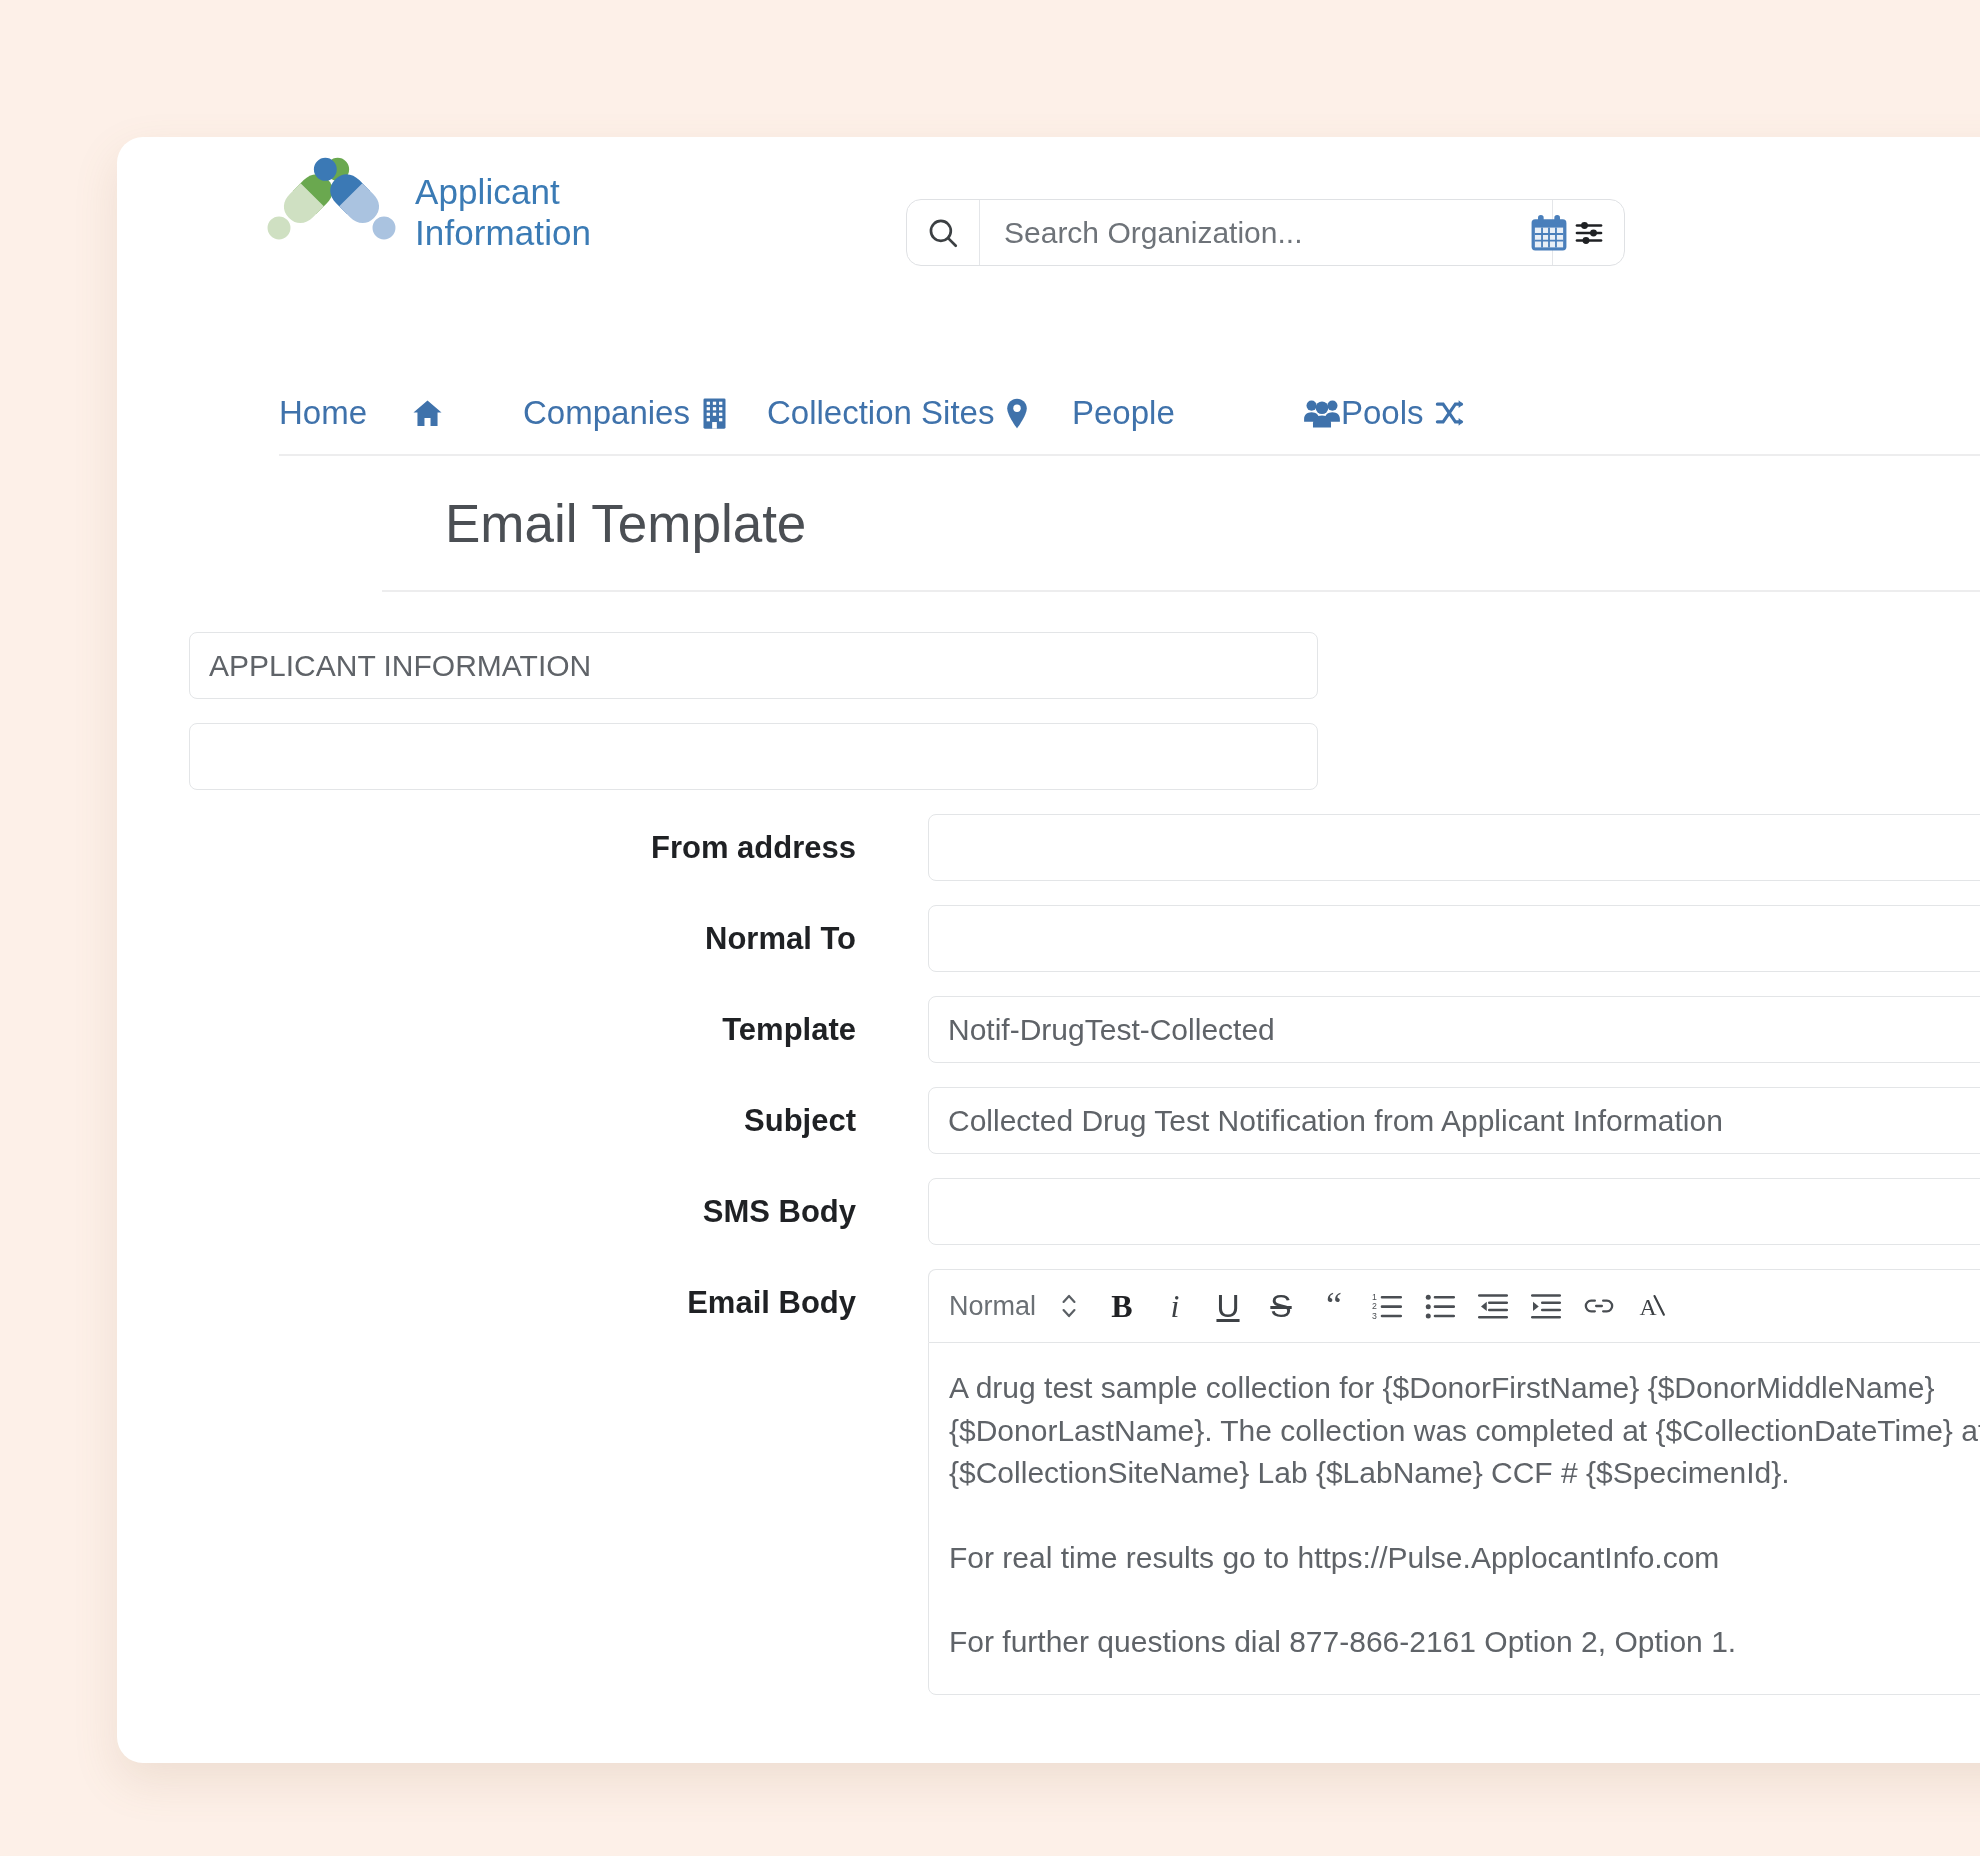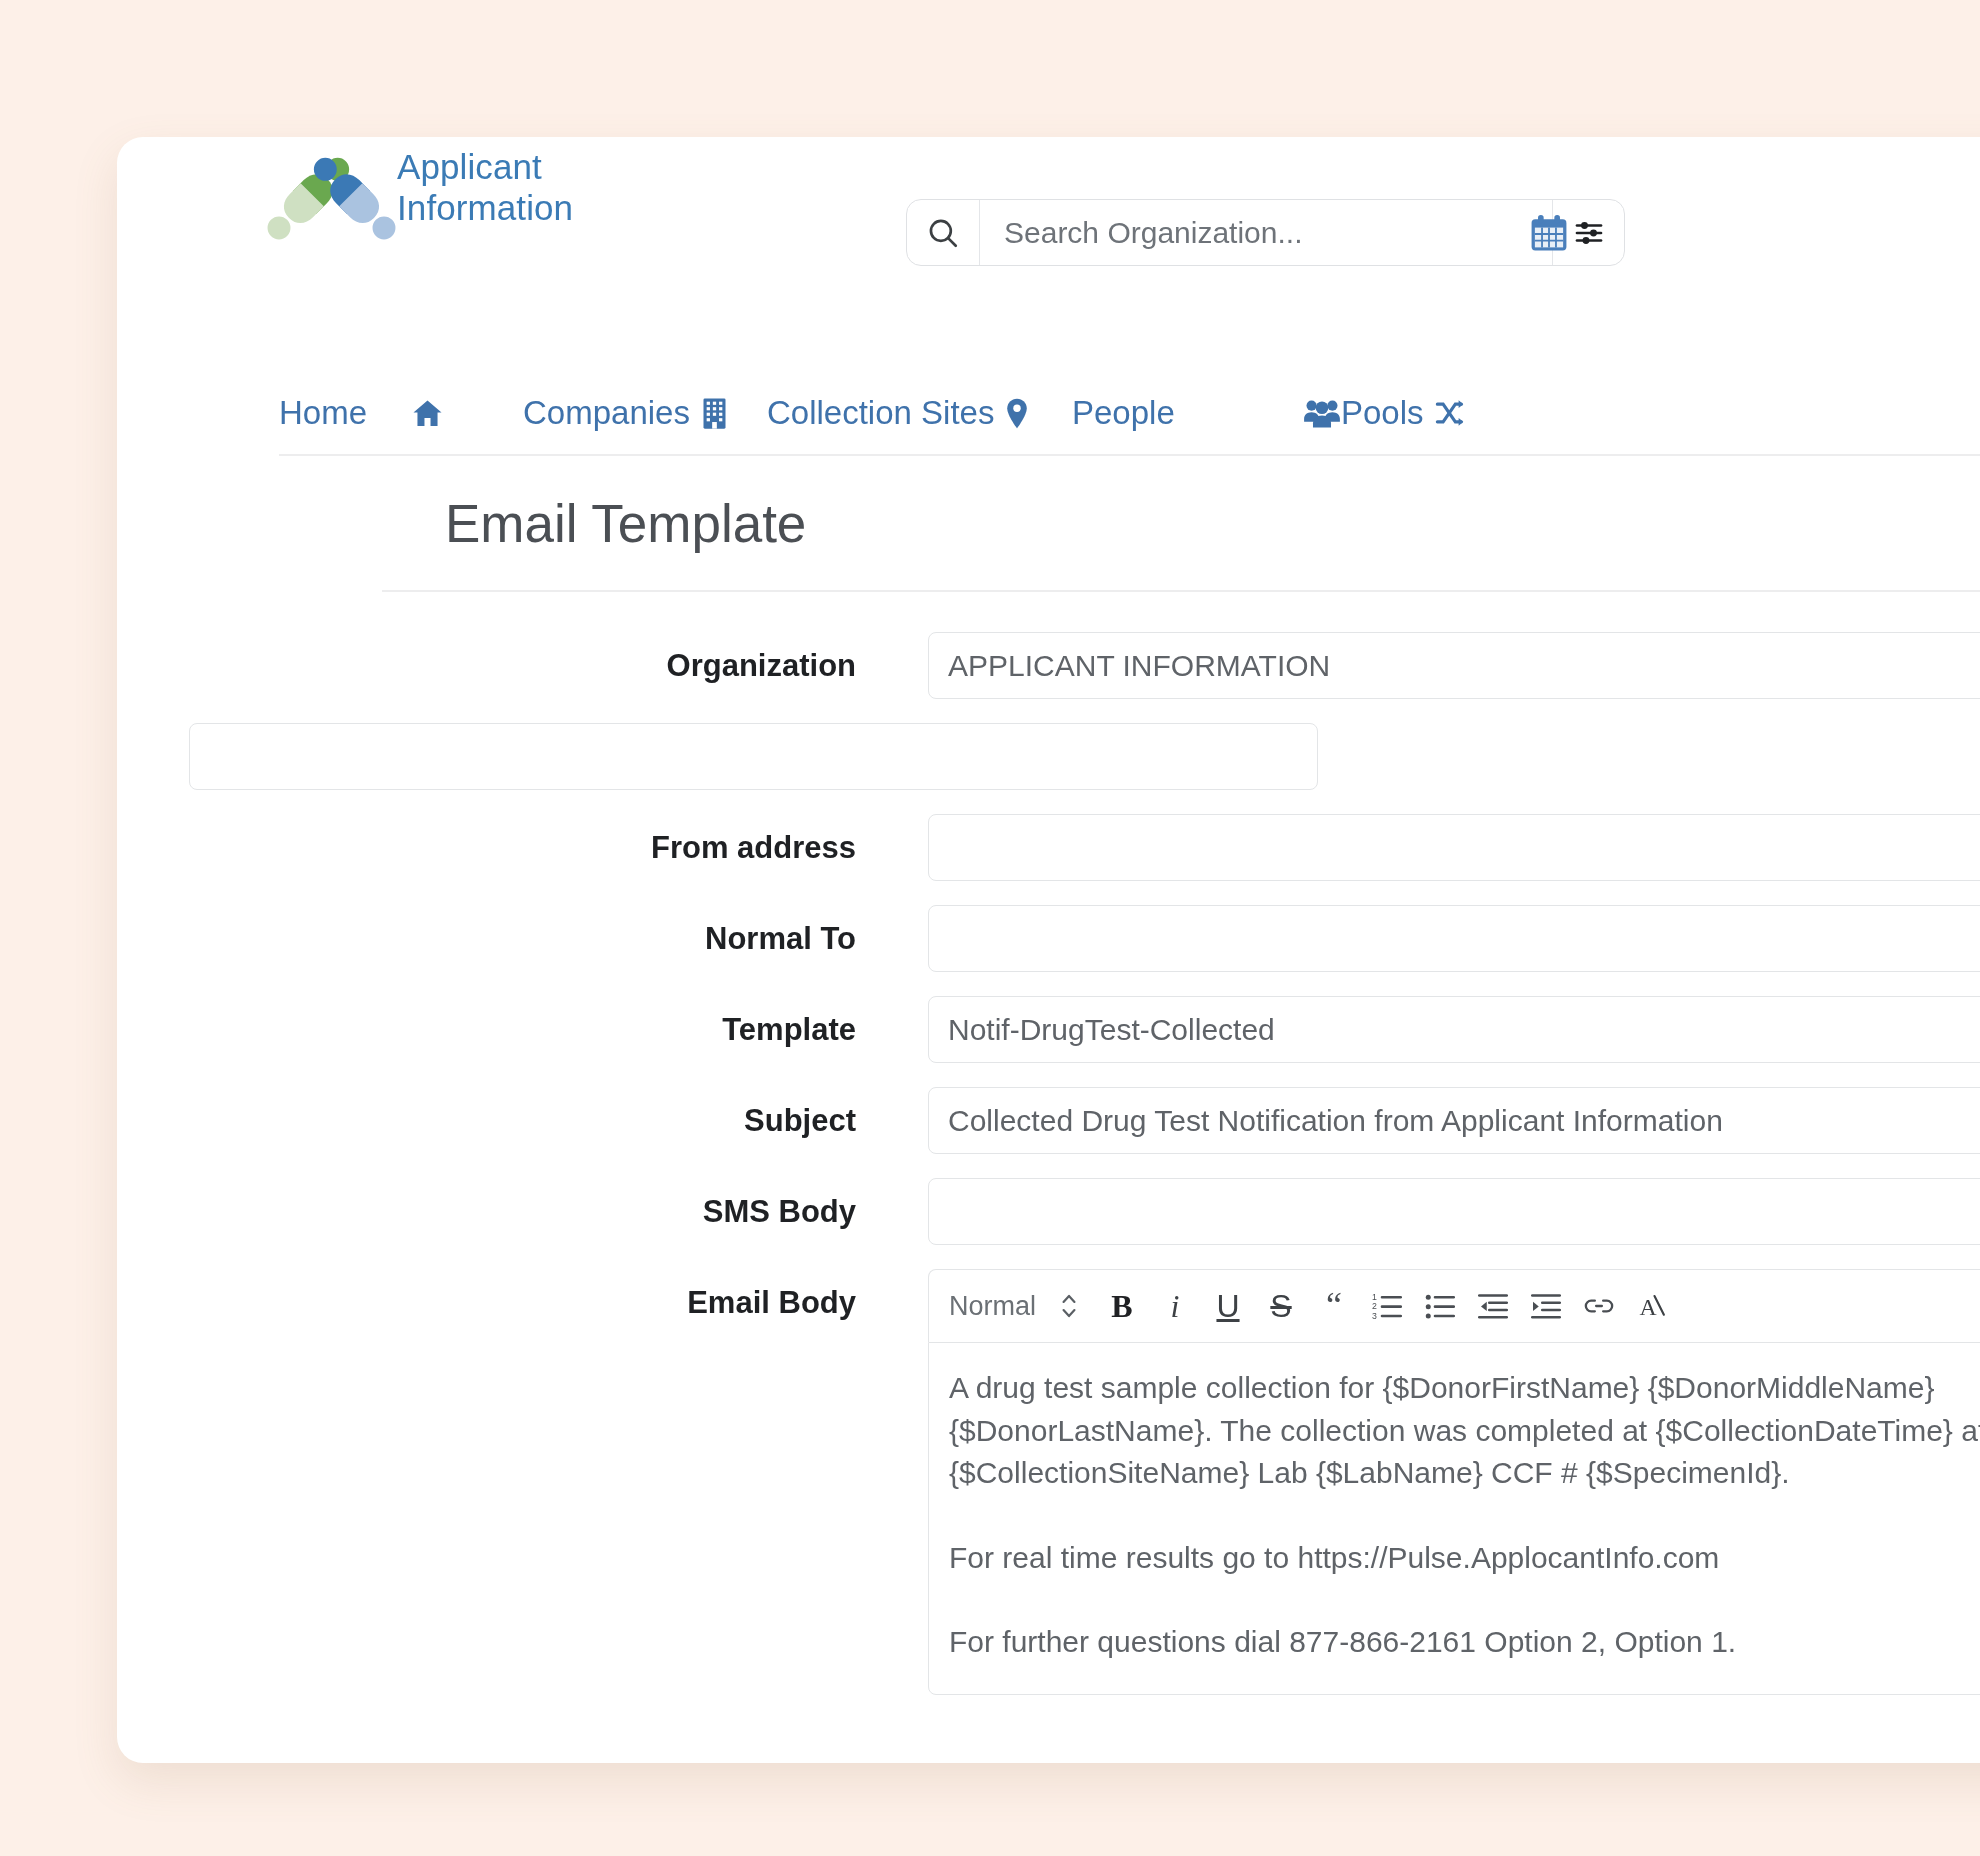--- a/index.html
+++ b/index.html
@@ -23,21 +23,21 @@
   }
 
   
   .header {
     position: relative;
     height: 183px;
   }
   .brand {
     position: absolute;
     left: 149px; top: 10px;
-    display: flex; align-items: flex-start; 
+    display: flex; align-items: center; gap: 18px;
   }
   .logo-mark { width: 131px; height: 131px; display: block; }
   .brand-name {
     color: #3b7bb5;
     font-size: 35px;
     line-height: 1.16;
     font-weight: 400;
     letter-spacing: 0.1px;
   }
   .brand-name span { display: block; }
@@ -351,21 +351,20 @@
       </a>
     </nav>
 
     <div class="title-block">
       <div class="page-title">Email Template</div>
     </div>
 
     <div class="form">
 
       <div class="row">
-        <div class="label">Organization</div>
         <div class="ctrl">
           <input class="field" type="text" value="APPLICANT INFORMATION" style="">
         </div>
       </div>
 
       <div class="row">
         <div class="ctrl">
           <input class="field" type="text" value="" style="">
         </div>
       </div>

